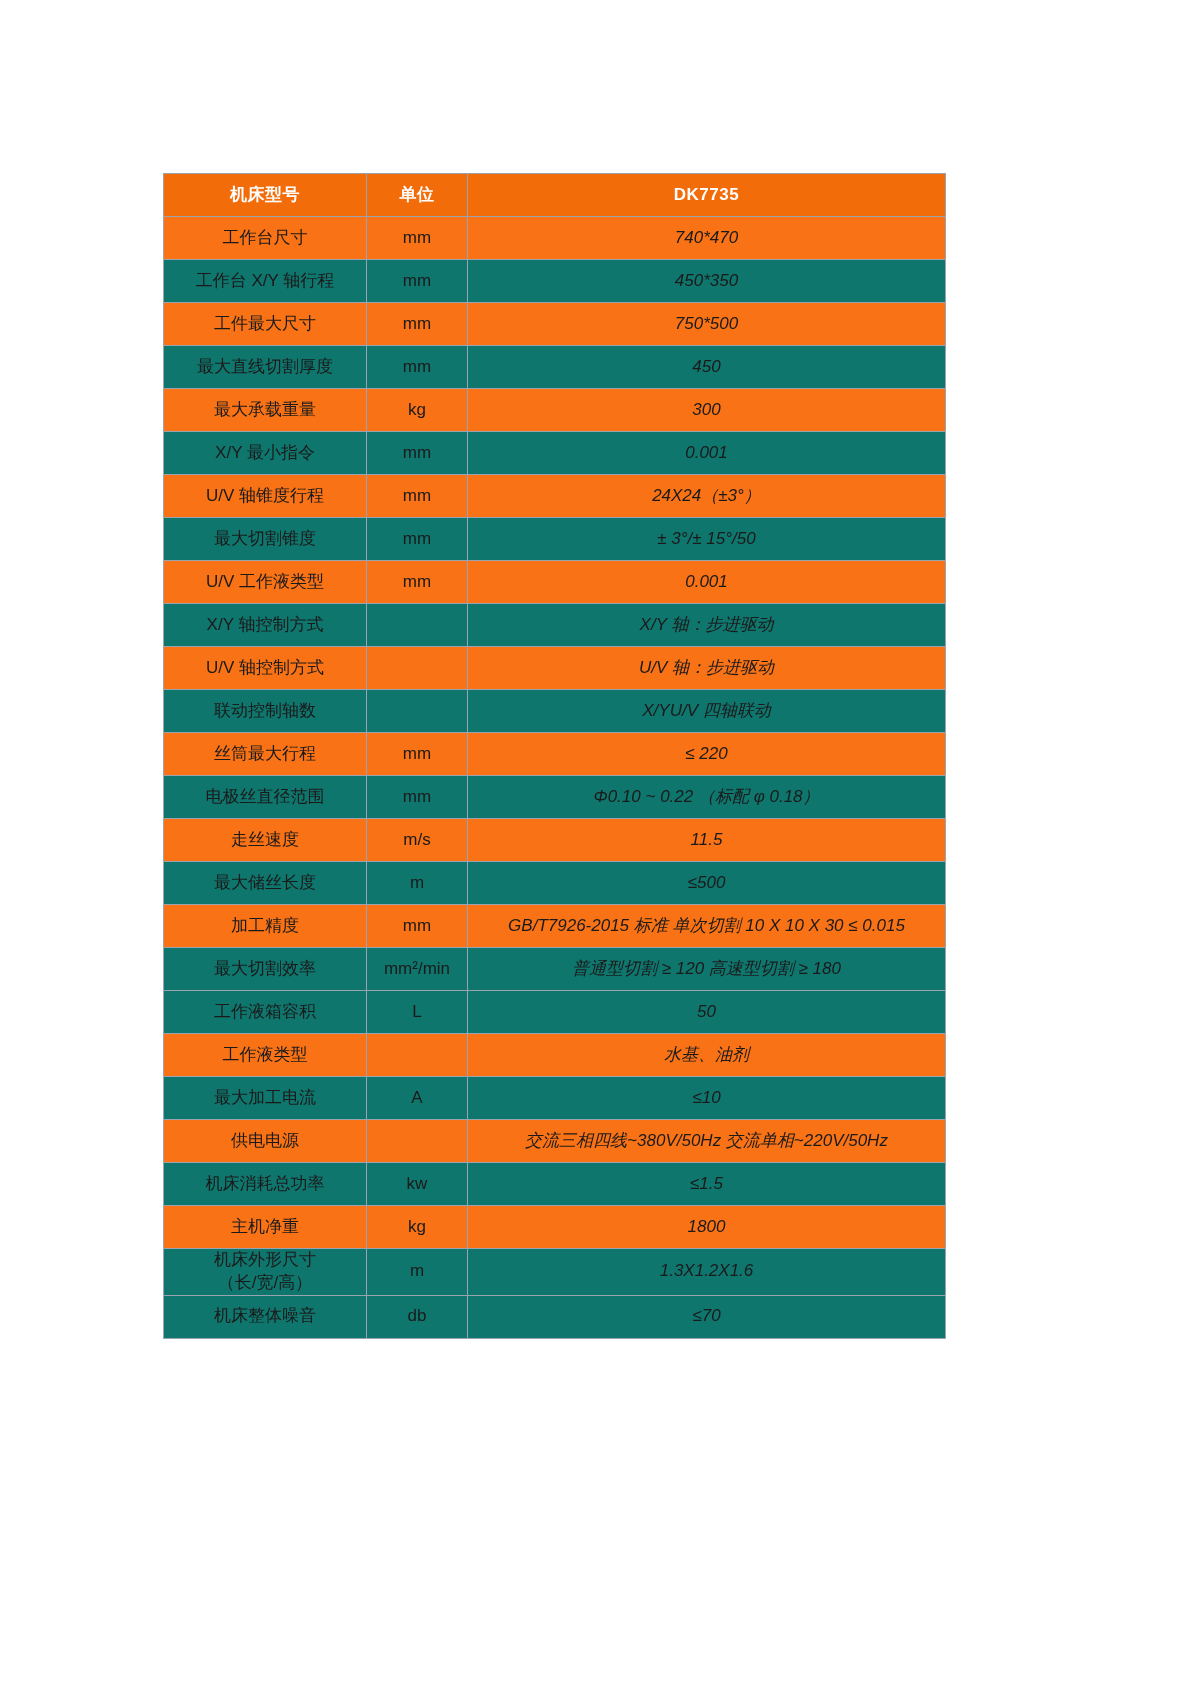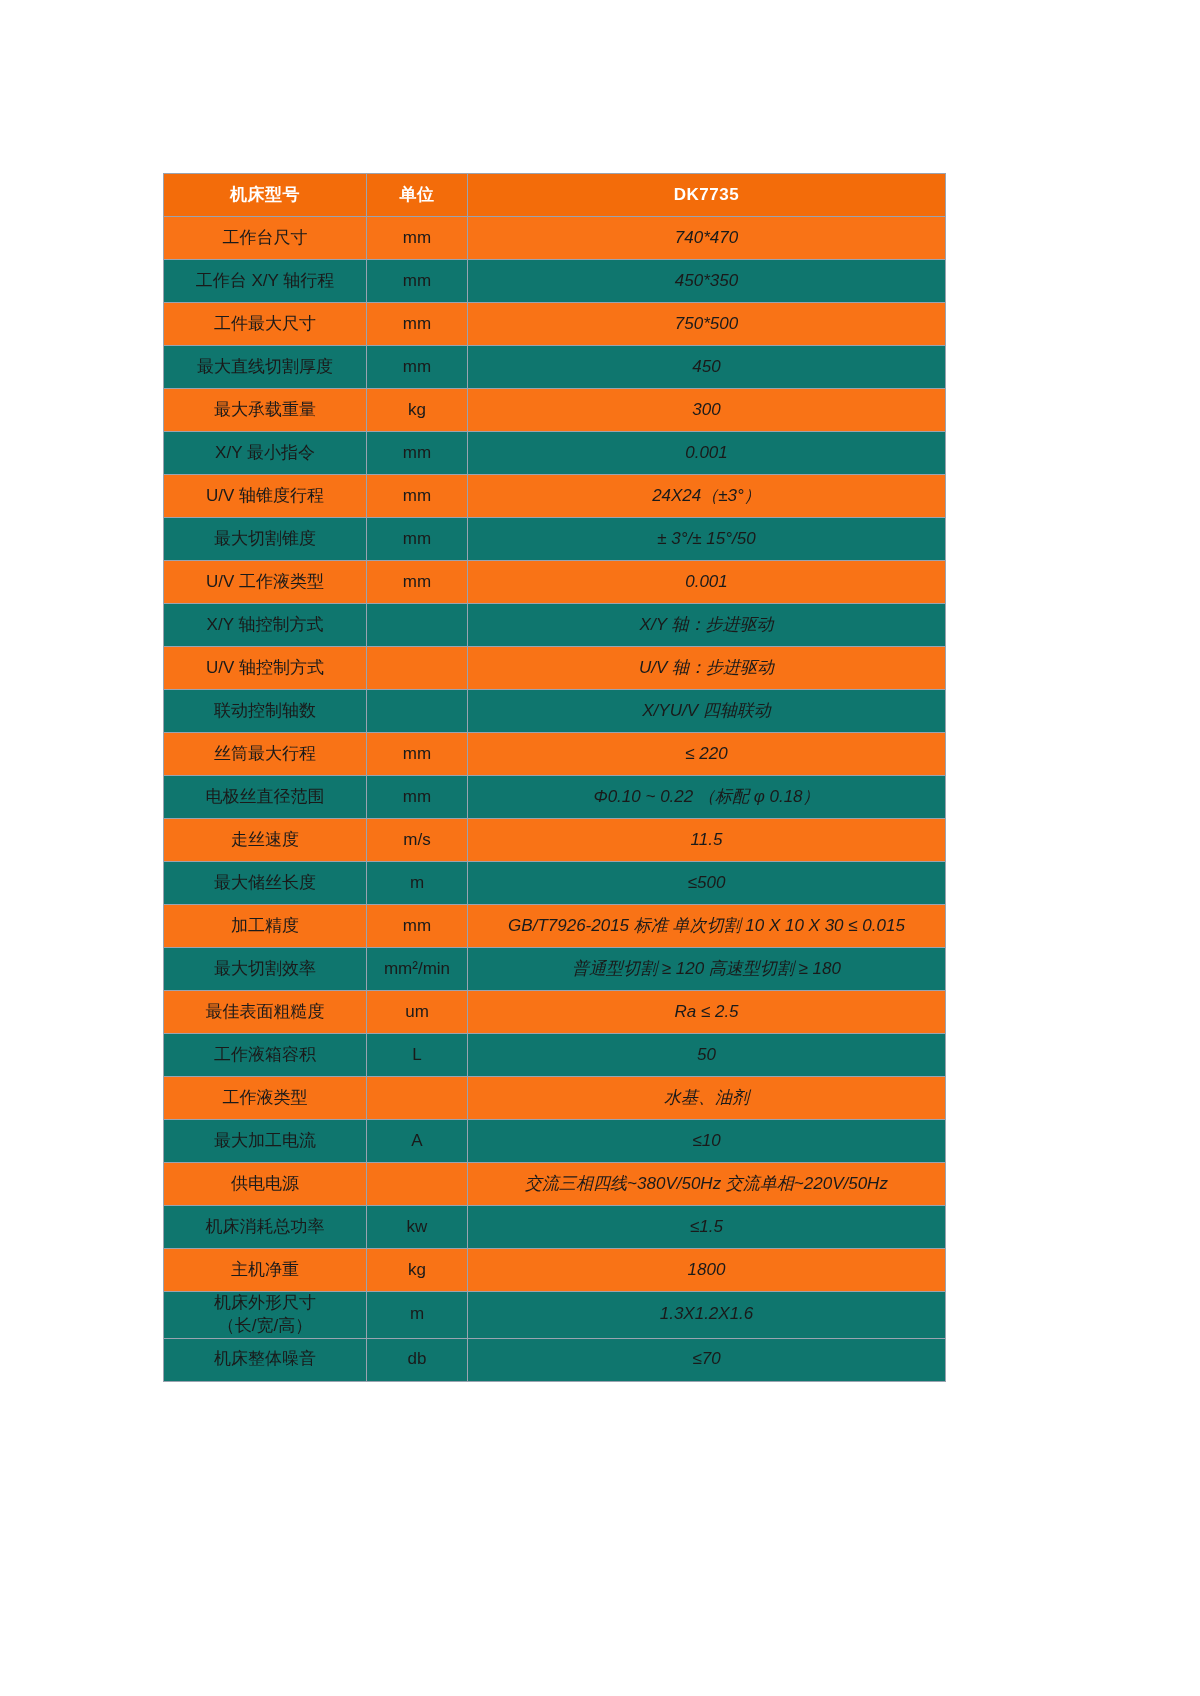--- a/index.html
+++ b/index.html
@@ -178,25 +178,20 @@
           <tr class="odd">
             <td class="name">加工精度</td>
             <td class="unit">mm</td>
             <td class="value">GB/T7926-2015 标准   单次切割 10 X 10 X 30 ≤ 0.015</td>
           </tr>
           <tr class="even">
             <td class="name">最大切割效率</td>
             <td class="unit">mm²/min</td>
             <td class="value">普通型切割 ≥ 120          高速型切割   ≥ 180</td>
           </tr>
-          <tr class="odd">
-            <td class="name">最佳表面粗糙度</td>
-            <td class="unit">um</td>
-            <td class="value">Ra ≤ 2.5</td>
-          </tr>
           <tr class="even">
             <td class="name">工作液箱容积</td>
             <td class="unit">L</td>
             <td class="value">50</td>
           </tr>
           <tr class="odd">
             <td class="name">工作液类型</td>
             <td class="unit"></td>
             <td class="value">水基、油剂</td>
           </tr>

